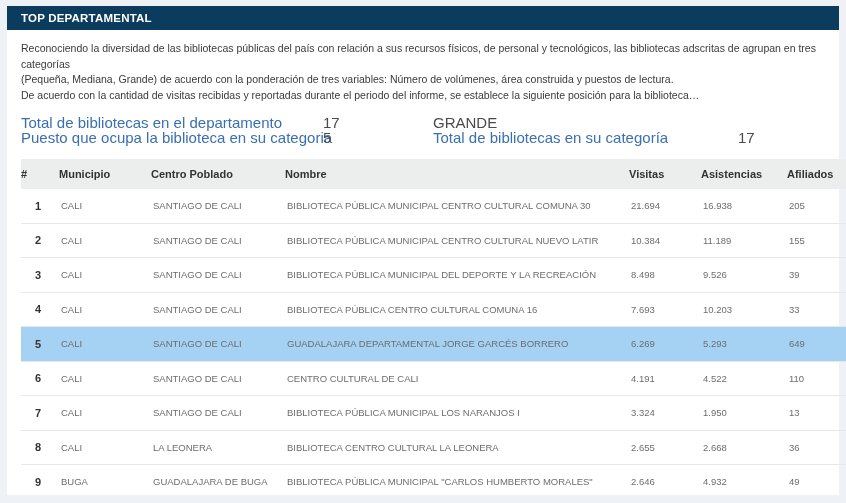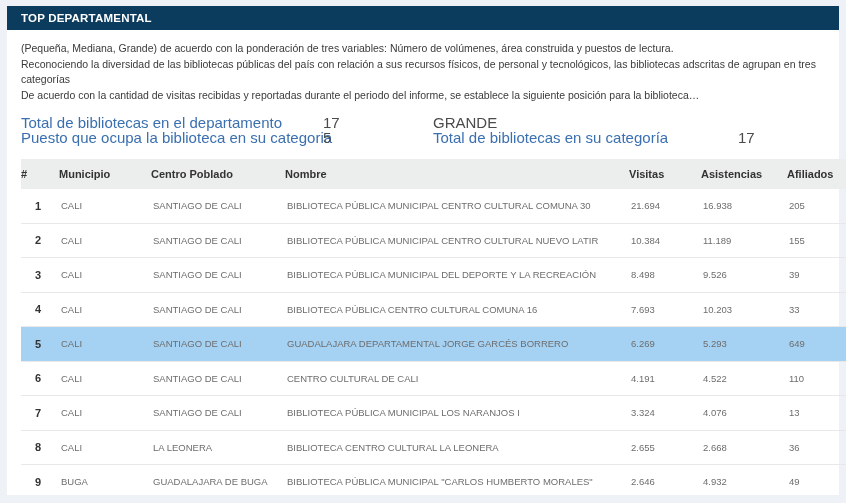--- a/index.html
+++ b/index.html
@@ -145,22 +145,22 @@
 
 <div class="page-frame">
 
   <div class="panel-header">
     <span class="title">TOP DEPARTAMENTAL</span>
   </div>
 
   <div class="panel-body">
 
     <div class="desc">
+      <p>Reconociendo la diversidad de las bibliotecas públicas del país con relación a sus recursos físicos, de personal y tecnológicos, las bibliotecas adscritas de agrupan en tres categorías</p>
       <p>(Pequeña, Mediana, Grande) de acuerdo con la ponderación de tres variables: Número de volúmenes, área construida y puestos de lectura.</p>
-      <p>Reconociendo la diversidad de las bibliotecas públicas del país con relación a sus recursos físicos, de personal y tecnológicos, las bibliotecas adscritas de agrupan en tres categorías</p>
       <p>De acuerdo con la cantidad de visitas recibidas y reportadas durante el periodo del informe, se establece la siguiente posición para la biblioteca…</p>
     </div>
 
     <div class="stats">
       <div class="stats-col left">
         <div class="stat-row">
           <span class="stat-label">Total de bibliotecas en el departamento</span>
           <span class="stat-value">17</span>
         </div>
         <div class="stat-row">
@@ -255,21 +255,21 @@
               <td class="pad-left-cell">4.191</td>
               <td class="pad-left-cell">4.522</td>
               <td class="pad-left-cell">110</td>
             </tr>
             <tr>
               <td class="rank pad-left-rank">7</td>
               <td class="pad-left-cell">CALI</td>
               <td class="pad-left-cell">SANTIAGO DE CALI</td>
               <td class="pad-left-cell">BIBLIOTECA PÚBLICA MUNICIPAL LOS NARANJOS I</td>
               <td class="pad-left-cell">3.324</td>
-              <td class="pad-left-cell">4.076</td>
+              <td class="pad-left-cell">1.950</td>
               <td class="pad-left-cell">13</td>
             </tr>
             <tr>
               <td class="rank pad-left-rank">8</td>
               <td class="pad-left-cell">CALI</td>
               <td class="pad-left-cell">LA LEONERA</td>
               <td class="pad-left-cell">BIBLIOTECA CENTRO CULTURAL LA LEONERA</td>
               <td class="pad-left-cell">2.655</td>
               <td class="pad-left-cell">2.668</td>
               <td class="pad-left-cell">36</td>

